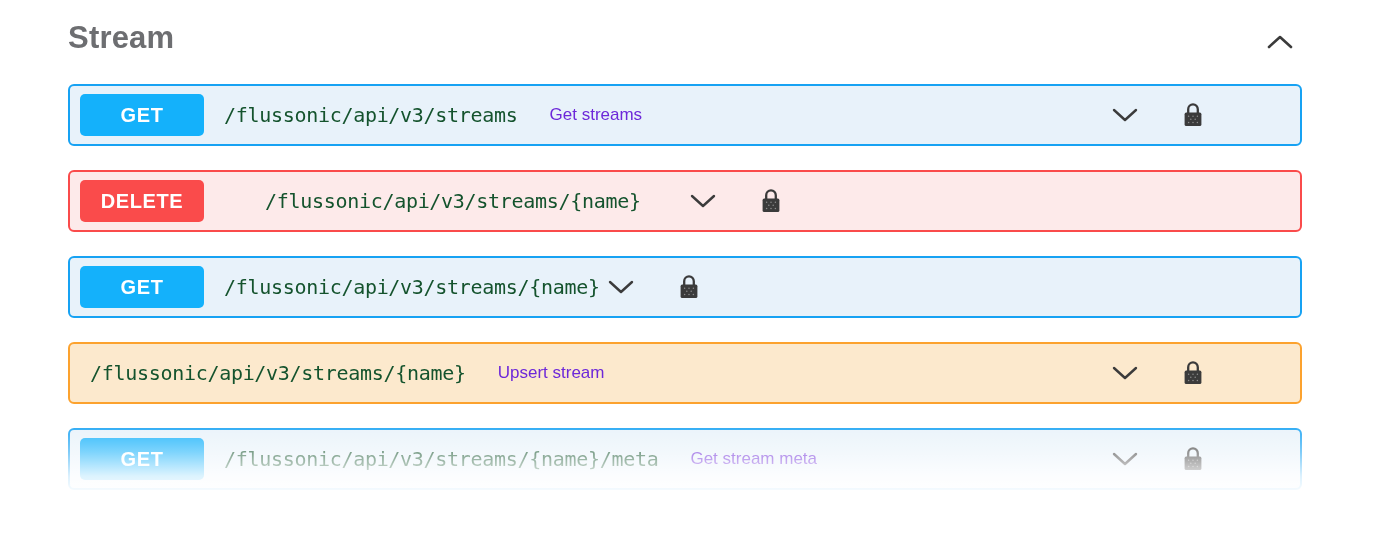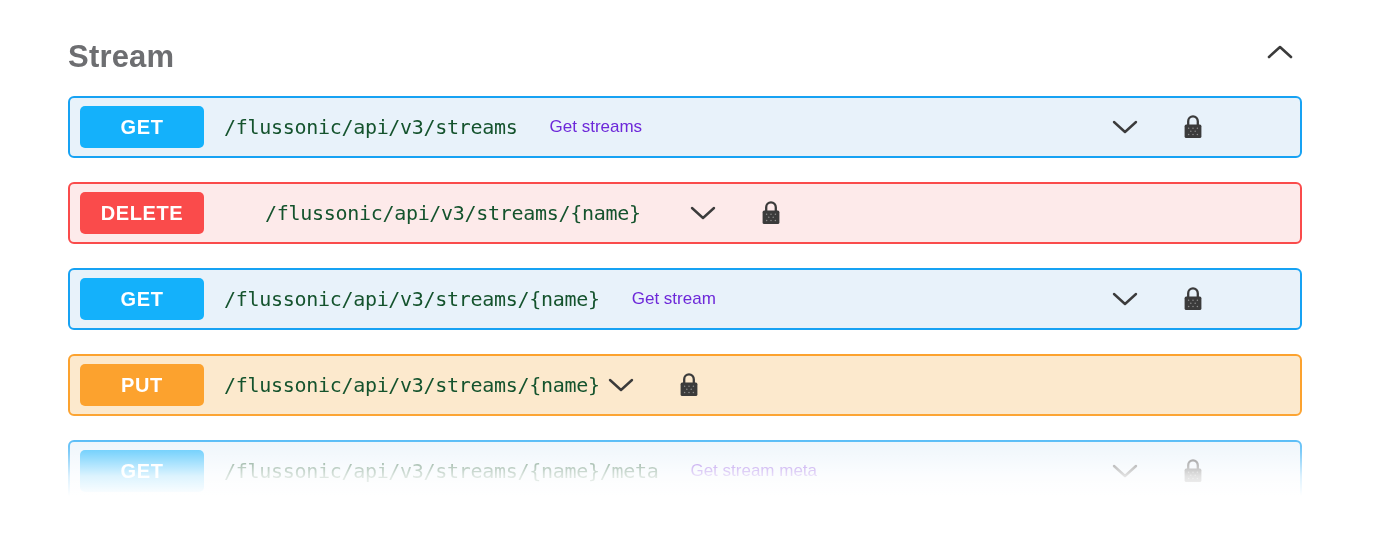--- a/index.html
+++ b/index.html
@@ -22,21 +22,21 @@
   }
 
   
   .section-header {
     position: absolute;
     left: 68px;
     top: 22px;
     width: 1234px;
     height: 50px;
     display: flex;
-    align-items: flex-end;
+    align-items: flex-start;
     justify-content: space-between;
   }
   .section-title {
     font-family: "Liberation Sans", sans-serif;
     font-size: 31px;
     font-weight: bold;
     color: #6d6e71;
     letter-spacing: 0.2px;
     line-height: 1;
     user-select: none;
@@ -56,21 +56,21 @@
     width: 26px;
     height: 14px;
     display: block;
   }
   .chev-up svg, .chev-down svg { display: block; }
 
   
   .op-list {
     position: absolute;
     left: 68px;
-    top: 96px;
+    top: 84px;
     width: 1234px;
     height: 408px;
     overflow: hidden;
   }
 
   .op-row {
     position: relative;
     box-sizing: border-box;
     width: 1234px;
     height: 62px;
@@ -265,21 +265,20 @@
                   <circle cx="15.4" cy="20.4" r="0.75"></circle>
                 </g>
               </svg>
             </span>
           </button>
         </div>
       </div>
       <div class="op-row get" style="background: rgb(232, 242, 250); border-color: rgb(23, 162, 243);">
         <div class="method-badge get" style="background: rgb(20, 177, 251);">GET</div>
         <div class="op-path">/flussonic/api/v3/streams/{name}</div>
-        <div class="op-desc">Get stream</div>
         <div class="op-actions">
           <button class="expand-btn">
             <span>
               <svg viewBox="0 0 26 14" class="chev-down">
                 <polyline points="2,2 13,12 24,2" fill="none" stroke="#3b3b3b" stroke-width="2.4" stroke-linecap="round" stroke-linejoin="round"></polyline>
               </svg>
             </span>
           </button>
           <button class="lock-btn">
             <span>
@@ -295,22 +294,22 @@
                   <circle cx="6.6" cy="20.4" r="0.75"></circle>
                   <circle cx="11" cy="20.4" r="0.75"></circle>
                   <circle cx="15.4" cy="20.4" r="0.75"></circle>
                 </g>
               </svg>
             </span>
           </button>
         </div>
       </div>
       <div class="op-row put" style="background: rgb(252, 233, 205); border-color: rgb(252, 162, 46);">
-        <div class="method-badge put" style="background: rgb(252, 162, 46);">PUT</div>
         <div class="op-path">/flussonic/api/v3/streams/{name}</div>
+        <div class="op-desc">Upsert stream</div>
         <div class="op-actions">
           <button class="expand-btn">
             <span>
               <svg viewBox="0 0 26 14" class="chev-down">
                 <polyline points="2,2 13,12 24,2" fill="none" stroke="#3b3b3b" stroke-width="2.4" stroke-linecap="round" stroke-linejoin="round"></polyline>
               </svg>
             </span>
           </button>
           <button class="lock-btn">
             <span>

